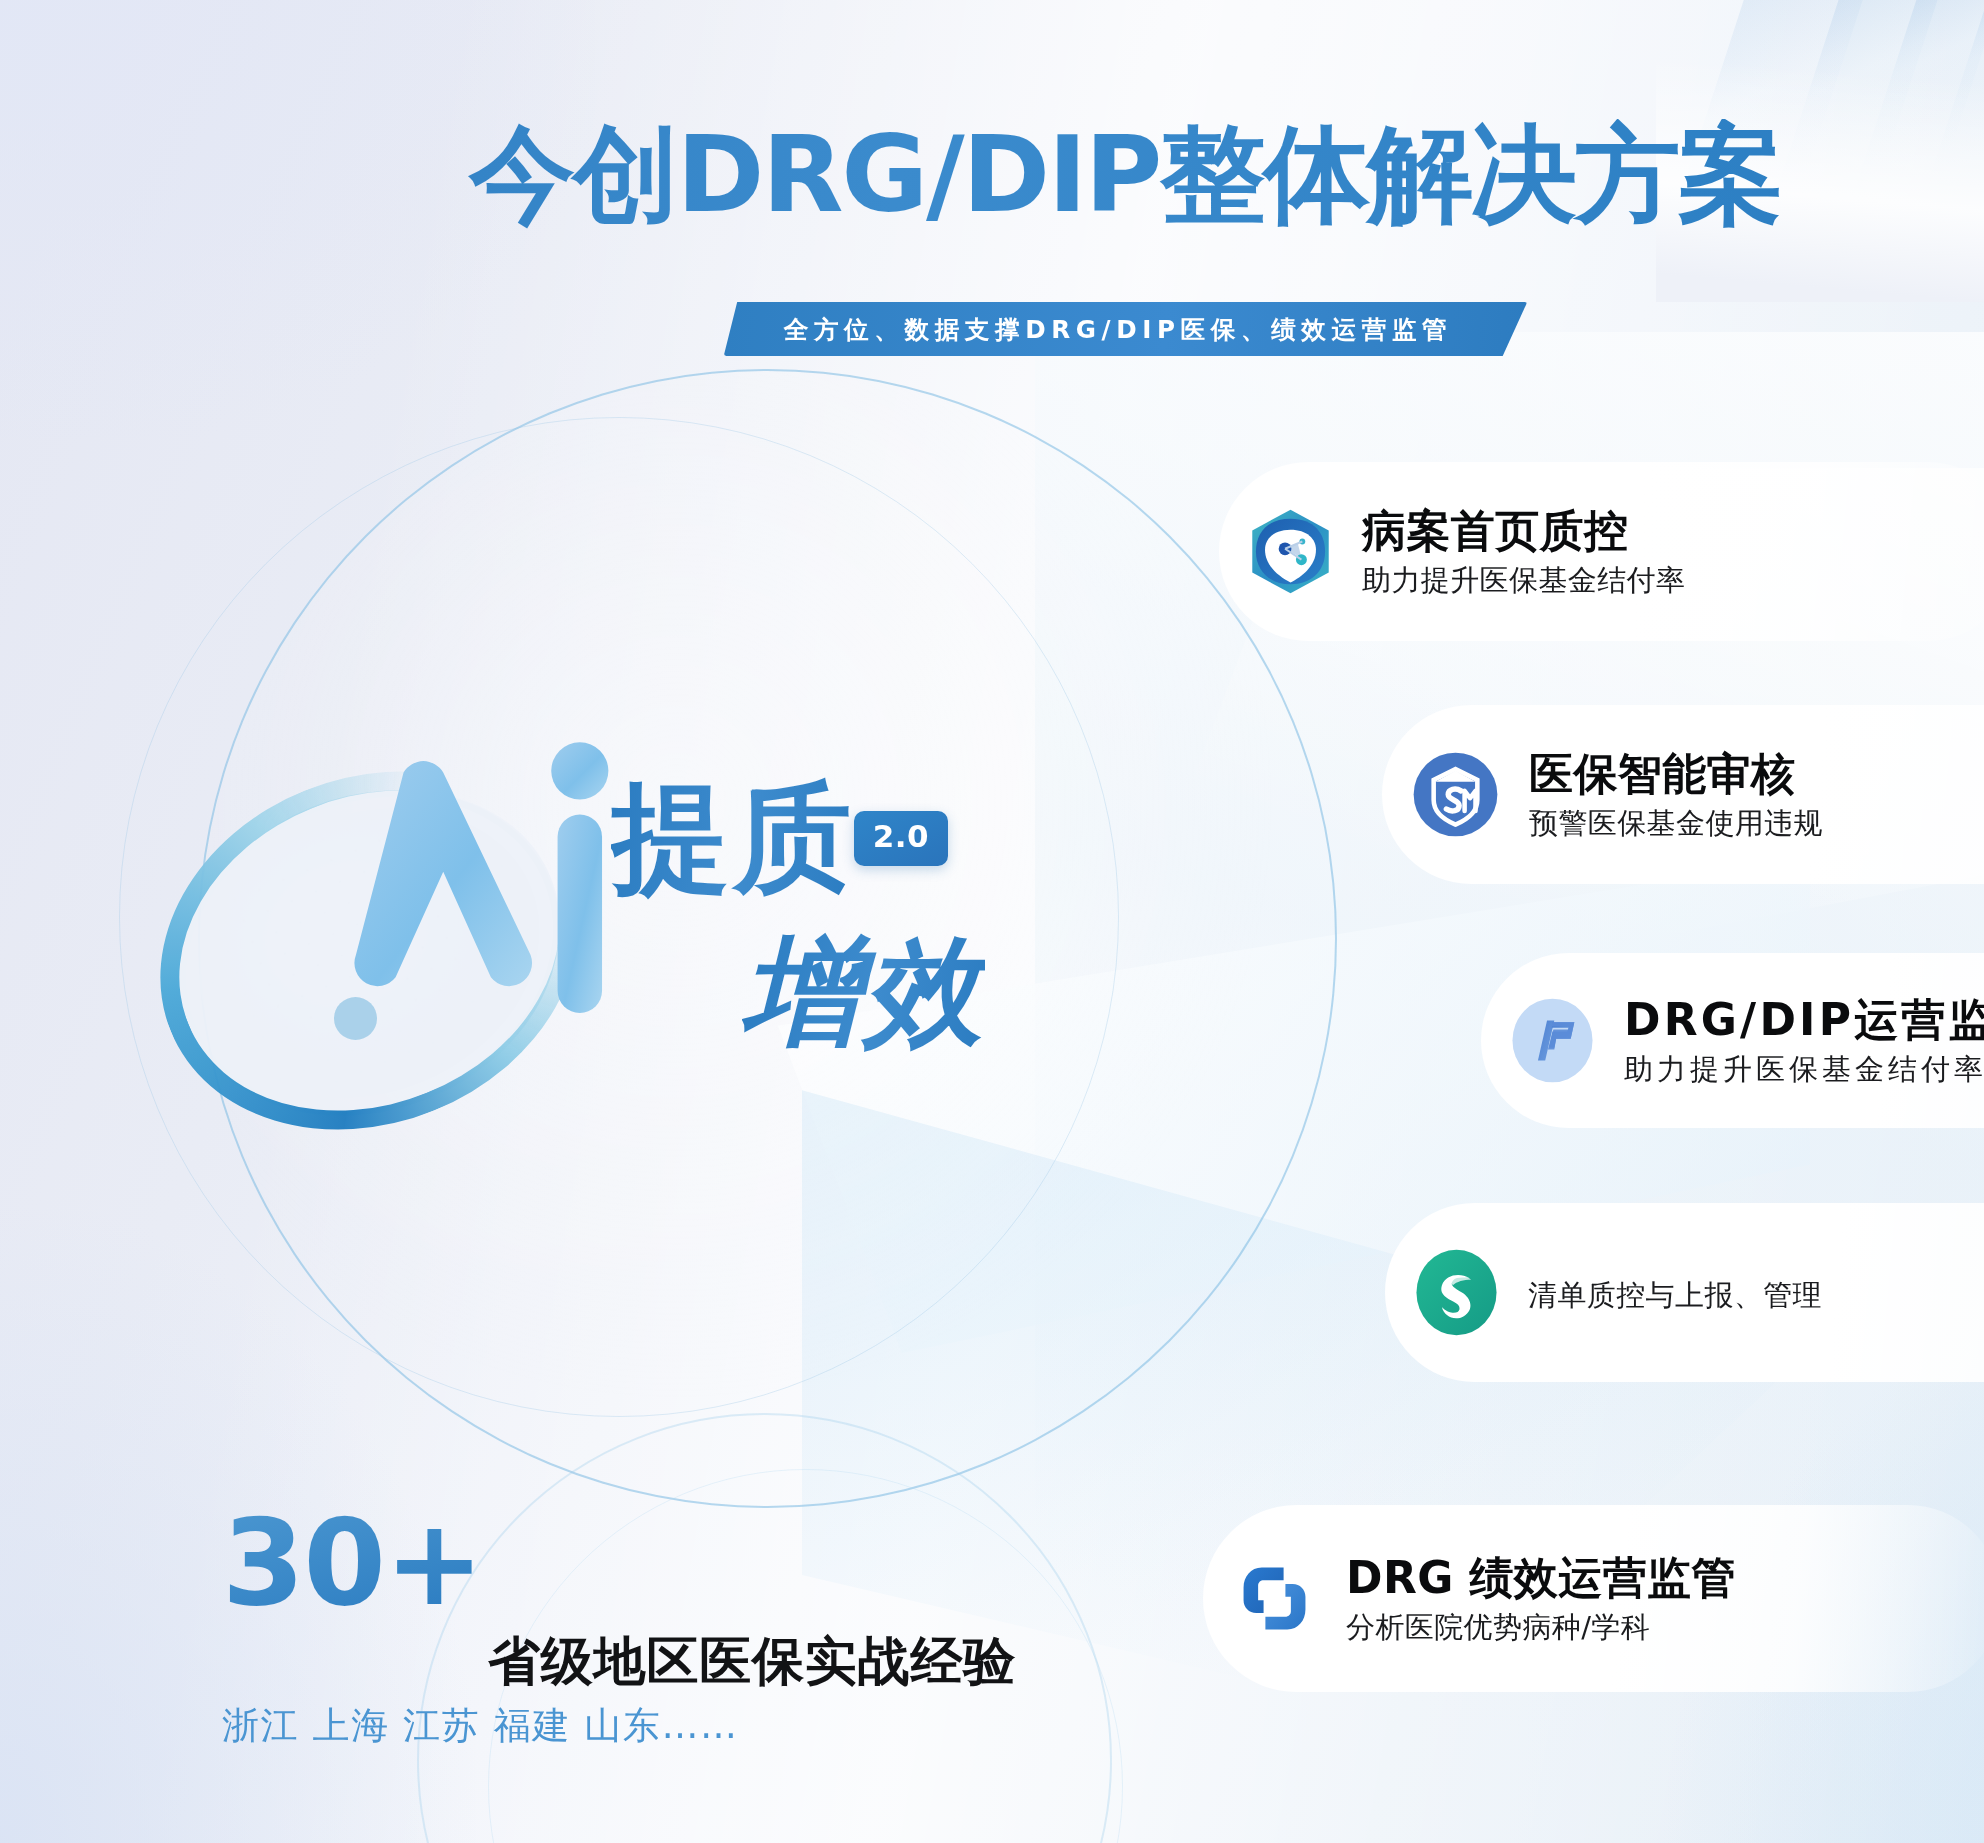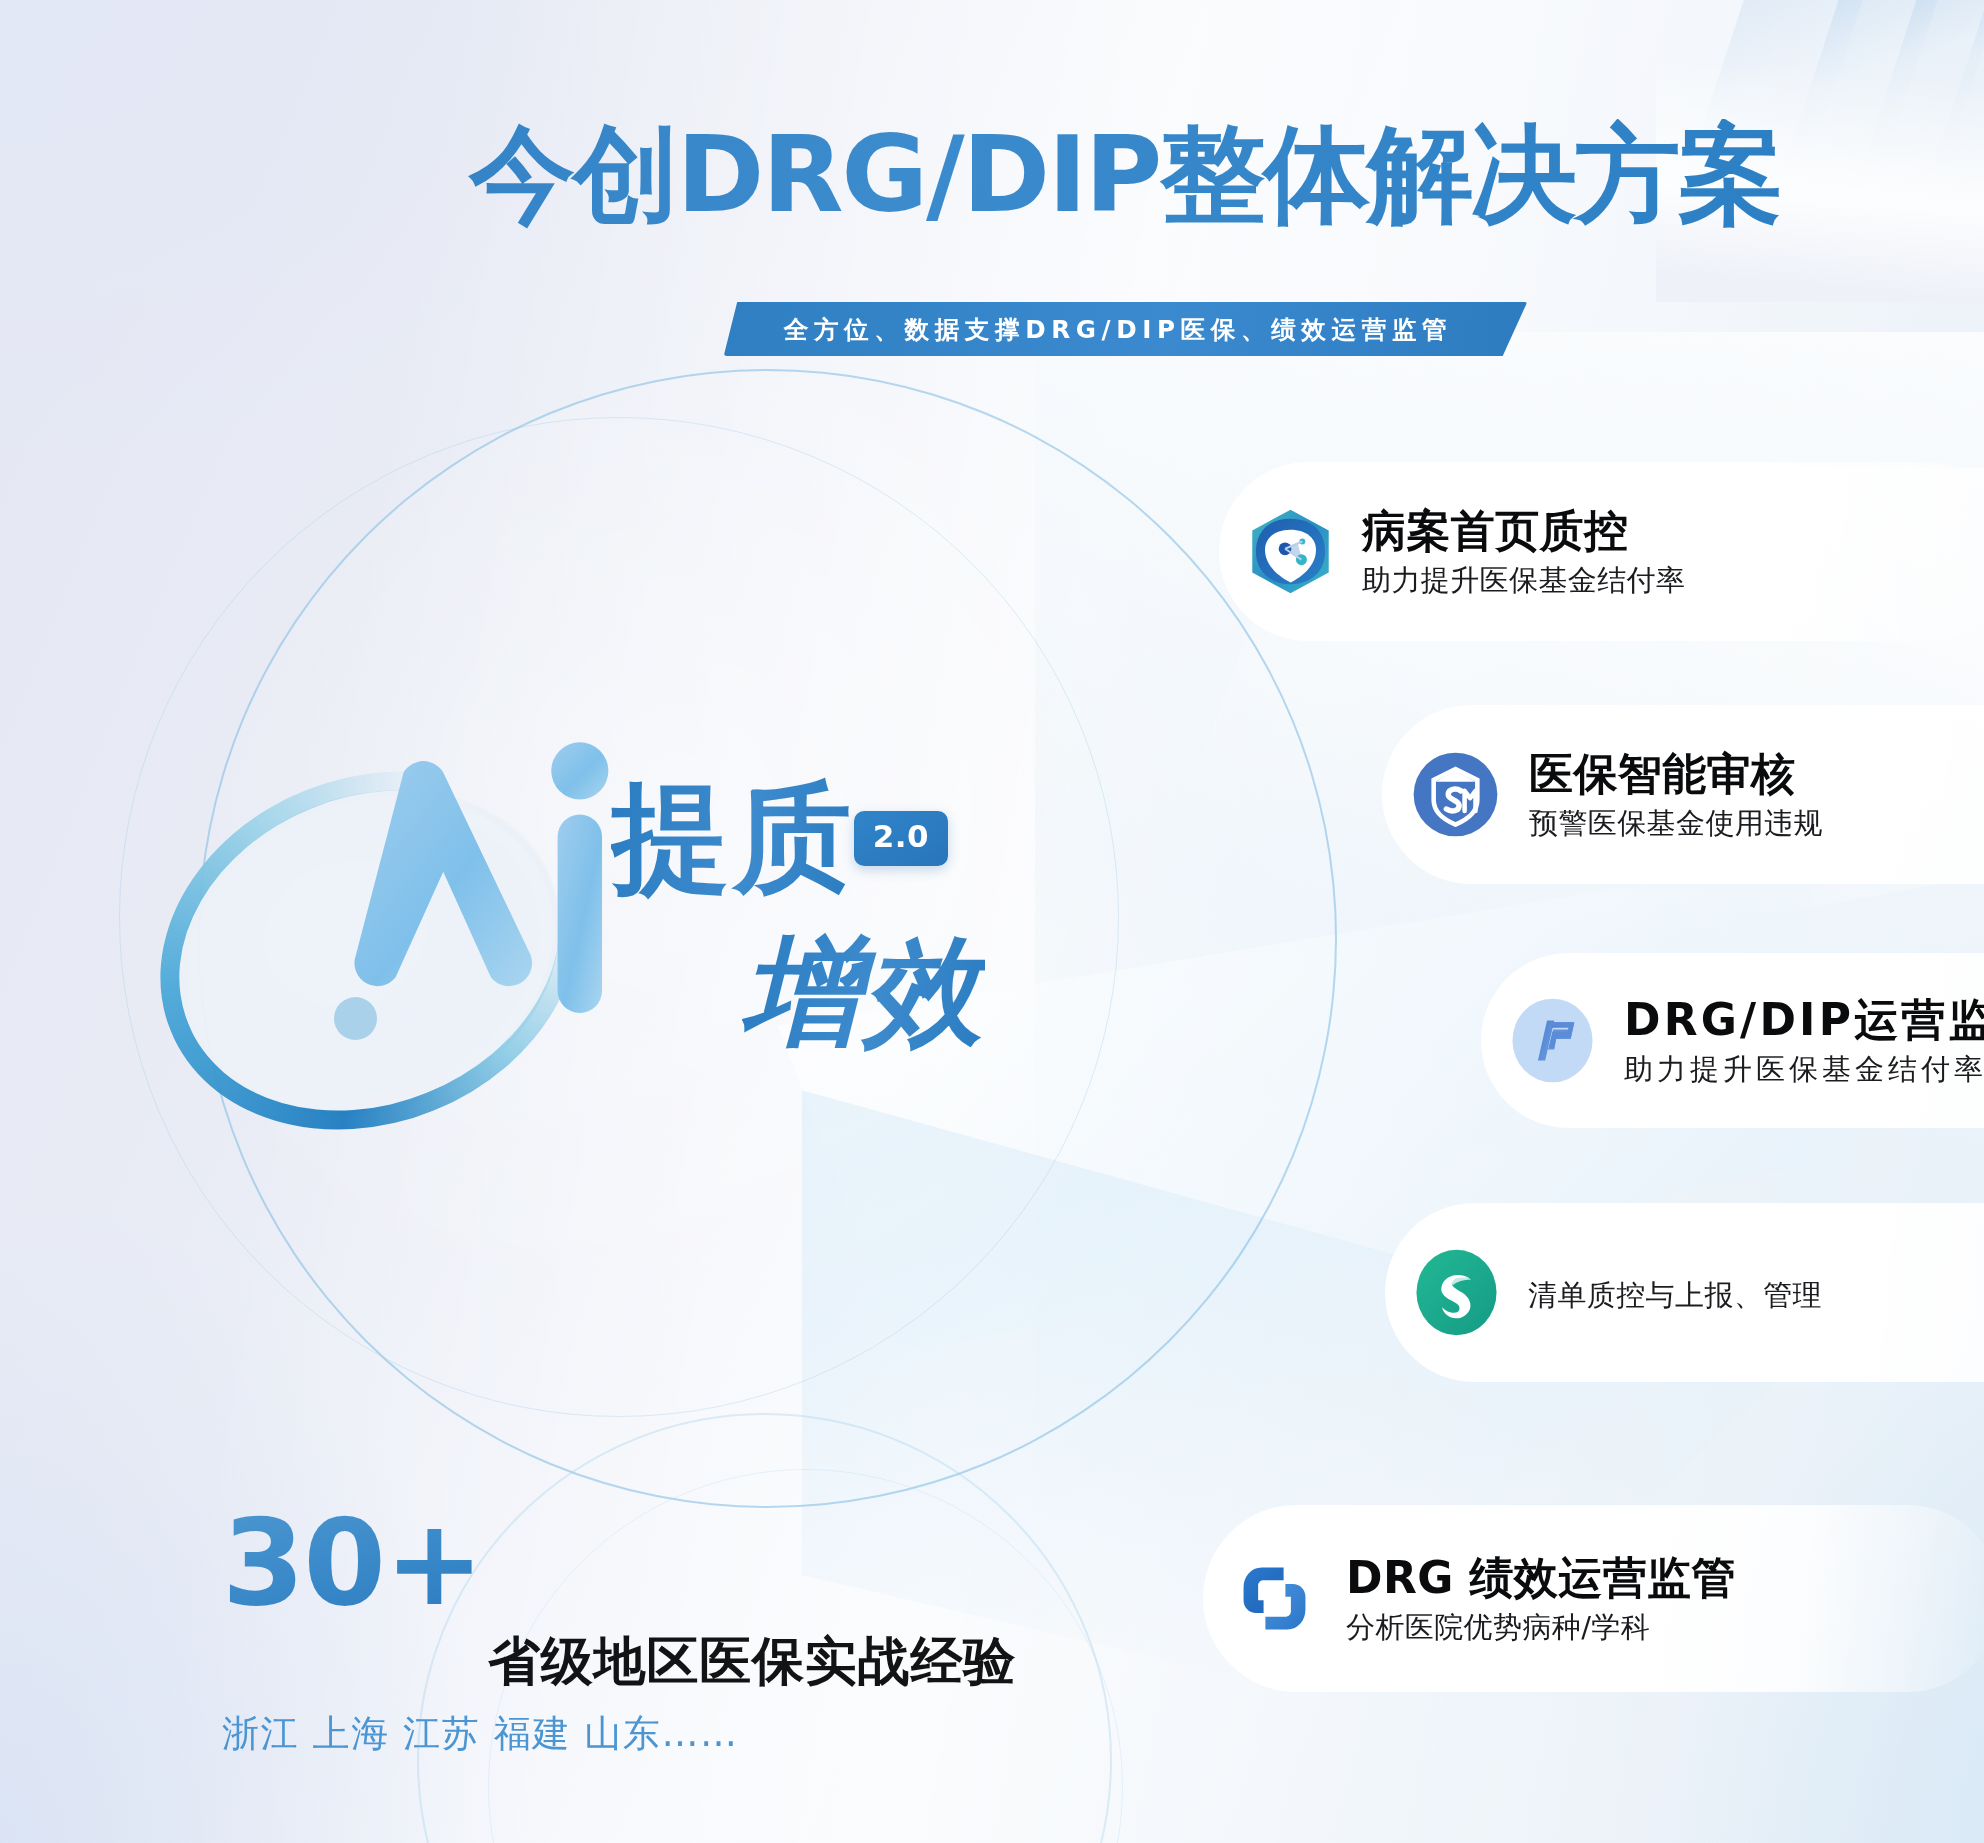--- a/index.html
+++ b/index.html
@@ -182,21 +182,21 @@
     font-family:"DejaVu Sans","Liberation Sans",sans-serif;
     letter-spacing:-1.6px;
   }
   .stat-label{
     margin-top:8.7px; font-size:52px; font-weight:bold; color:#121315;
     letter-spacing:0.8px; white-space:nowrap;
     font-family:"DejaVu Sans","Liberation Sans",sans-serif;
     text-align:right;
   }
   .stat-sub{
-    margin-top:12px; font-size:37px; color:#4a95d2; letter-spacing:1.6px;
+    margin-top:4px; font-size:37px; color:#4a95d2; letter-spacing:1.6px;
     white-space:nowrap;
     font-family:"DejaVu Sans","Liberation Sans",sans-serif;
   }
 
   
   .card{
     position:absolute; display:flex; align-items:center;
     border-radius:397px;
     background:linear-gradient(95deg,#ffffff 0%,#ffffff 52%,rgba(255,255,255,.86) 74%,rgba(255,255,255,.30) 92%,rgba(255,255,255,0) 100%);
     padding-left:0;

